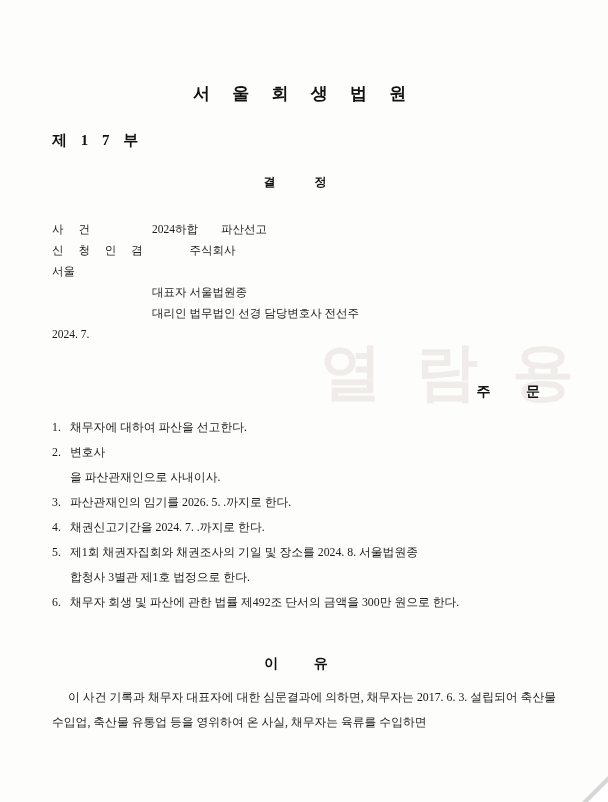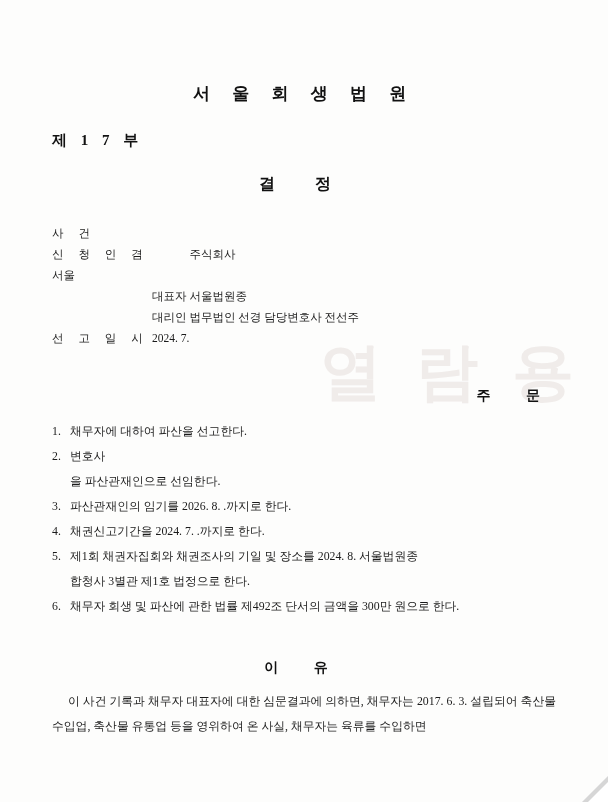--- a/index.html
+++ b/index.html
@@ -58,21 +58,21 @@
   .division {
     text-align: left;
     font-size: 15px;
     font-weight: 700;
     letter-spacing: 5px;
     margin-top: 26px;
     color: #111;
   }
   .doc-kind {
     text-align: center;
-    font-size: 16px;
+    font-size: 12px;
     font-weight: 700;
     letter-spacing: 18px;
     margin-top: 24px;
     color: #111;
   }
   .meta {
     margin-top: 28px;
     font-size: 11.5px;
     line-height: 21px;
   }
@@ -172,59 +172,59 @@
 
     <div class="content">
 
       <div class="court-title">서 울 회 생 법 원</div>
       <div class="division">제 1 7 부</div>
       <div class="doc-kind">결          정</div>
 
       <div class="meta">
         <div class="meta-row">
           <div class="meta-label">사        건</div>
+          <div class="meta-value">2024하합        파산선고</div>
         </div>
         <div class="meta-row">
           <div class="meta-label">신 청 인 겸</div>
           <div class="meta-value">             주식회사</div>
         </div>
         <div class="meta-row">
           <div class="meta-value">서울</div>
         </div>
         <div class="meta-row">
           <div class="meta-label"></div>
           <div class="meta-value">대표자 서울법원종</div>
         </div>
         <div class="meta-row">
           <div class="meta-label"></div>
           <div class="meta-value">대리인 법무법인 선경 담당변호사 전선주</div>
         </div>
         <div class="meta-row">
-          <div class="meta-label">선 고 일 시</div>
           <div class="meta-value">2024. 7.</div>
         </div>
       </div>
 
       <div class="section-head">주          문</div>
 
       <div class="items">
         <div class="item">
           <div class="item-num">1.</div>
           <div class="item-text">채무자에 대하여 파산을 선고한다.</div>
         </div>
         <div class="item">
           <div class="item-num">2.</div>
           <div class="item-text">변호사</div>
         </div>
         <div class="item item-cont">
-          <div class="item-text">을 파산관재인으로 선임한다.</div>
+          <div class="item-text">을 파산관재인으로 사내이사.</div>
         </div>
         <div class="item">
           <div class="item-num">3.</div>
-          <div class="item-text">파산관재인의 임기를 2026. 8.        .까지로 한다.</div>
+          <div class="item-text">파산관재인의 임기를 2026. 5.        .까지로 한다.</div>
         </div>
         <div class="item">
           <div class="item-num">4.</div>
           <div class="item-text">채권신고기간을 2024. 7.        .까지로 한다.</div>
         </div>
         <div class="item">
           <div class="item-num">5.</div>
           <div class="item-text">제1회 채권자집회와 채권조사의 기일 및 장소를 2024. 8.                서울법원종</div>
         </div>
         <div class="item item-cont">

